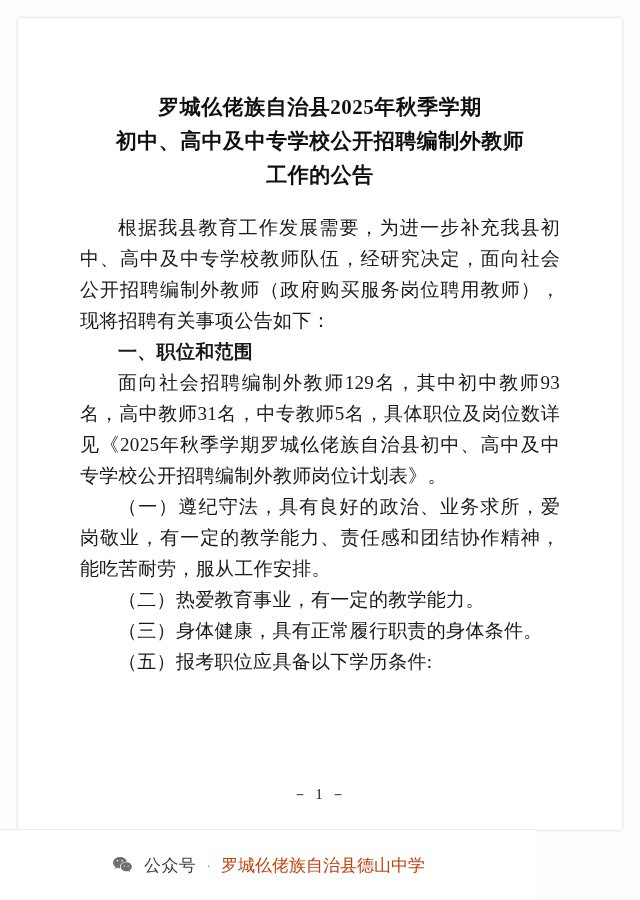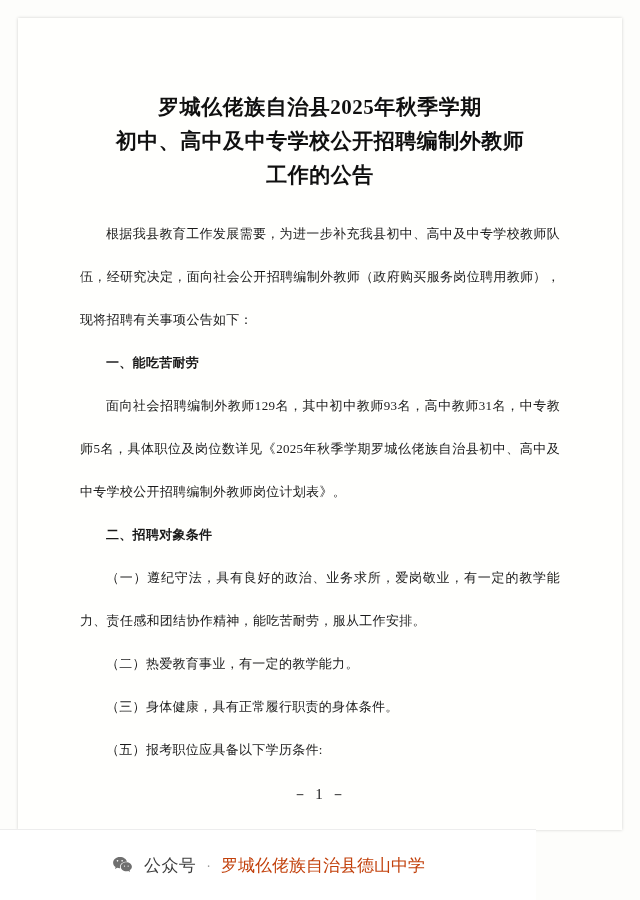--- a/index.html
+++ b/index.html
@@ -45,22 +45,22 @@
     line-height: 34px;
     color: #101010;
     letter-spacing: 0.5px;
     margin: 0 0 20px 0;
   }
   .doc-title .tl {
     display: block;
     white-space: nowrap;
   }
   .body-text {
-    font-size: 13px;
-    line-height: 43px;
+    font-size: 19px;
+    line-height: 31px;
     color: #1a1a1a;
     text-align: justify;
     letter-spacing: 0.3px;
   }
   .para {
     margin: 0;
     text-indent: 2em;
   }
   .para.section {
     font-weight: bold;
@@ -124,23 +124,22 @@
     <div class="doc-inner">
 
       <h1 class="doc-title">
         <span class="tl">罗城仫佬族自治县2025年秋季学期</span>
         <span class="tl">初中、高中及中专学校公开招聘编制外教师</span>
         <span class="tl">工作的公告</span>
       </h1>
 
       <div class="body-text">
         <p class="para">根据我县教育工作发展需要，为进一步补充我县初中、高中及中专学校教师队伍，经研究决定，面向社会公开招聘编制外教师（政府购买服务岗位聘用教师），现将招聘有关事项公告如下：</p>
-        <p class="para section">一、能吃苦耐劳</p>
+        <p class="para section">一、职位和范围</p>
         <p class="para">面向社会招聘编制外教师129名，其中初中教师93名，高中教师31名，中专教师5名，具体职位及岗位数详见《2025年秋季学期罗城仫佬族自治县初中、高中及中专学校公开招聘编制外教师岗位计划表》。</p>
-        <p class="para section">二、招聘对象条件</p>
         <p class="para">（一）遵纪守法，具有良好的政治、业务求所，爱岗敬业，有一定的教学能力、责任感和团结协作精神，能吃苦耐劳，服从工作安排。</p>
         <p class="para">（二）热爱教育事业，有一定的教学能力。</p>
         <p class="para">（三）身体健康，具有正常履行职责的身体条件。</p>
         <p class="para">（五）报考职位应具备以下学历条件:</p>
       </div>
 
     </div>
 
     <div class="page-number">－ 1 －</div>
   </div>

